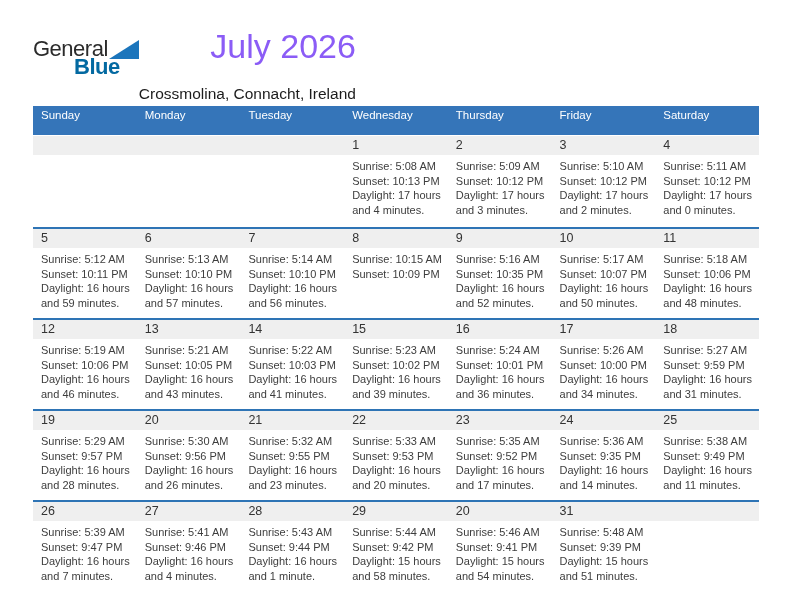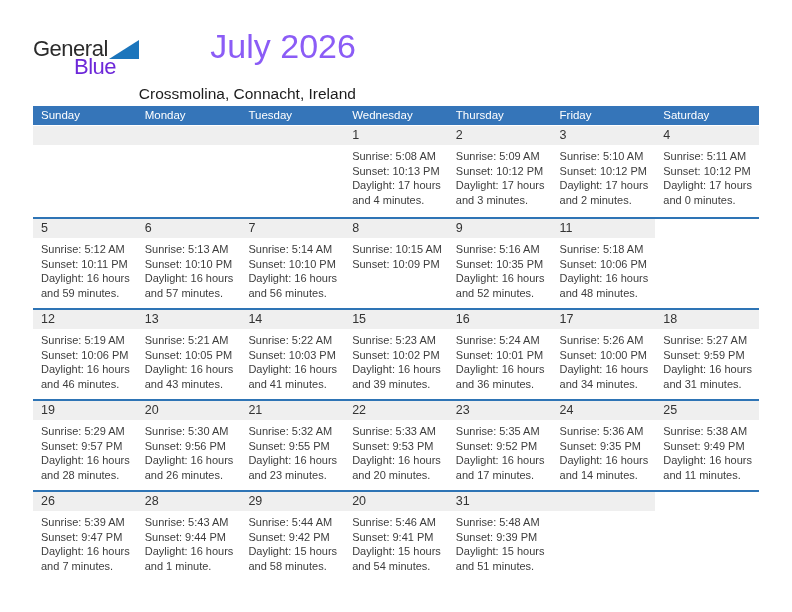--- a/index.html
+++ b/index.html
@@ -10,30 +10,30 @@
   }
   .topbar {
     display:flex; align-items:flex-start;
     padding:30px 33px 0 33px; height:106px;
   }
   
   .logo { padding-top:6px; }
   .logo-top { display:flex; align-items:flex-end; }
   .logo-general { font-size:22px; color:#2b2b2b; letter-spacing:-0.5px; }
   .logo-triangle { margin-left:1px; margin-bottom:3px; display:block; }
-  .logo-blue { font-size:22px; color:#6d28d9; letter-spacing:-0.5px; margin-top:-8px; padding-left:41px; }
+  .logo-blue { font-size:22px; color:#0369a1; letter-spacing:-0.5px; margin-top:-8px; padding-left:41px;font-weight:bold; }
   
   .titles { text-align:right; }
   .title { font-size:34px; color:#8b5cf6; line-height:32px; }
   .subtitle { font-size:15.5px; color:#1c1c1c; margin-top:23px; }
   
   .calendar { margin:0 33px; }
   .weekday-row {
     display:grid; grid-template-columns:repeat(7,1fr);
-    background:#3575b9; height:19px;
+    background:#3575b9; height:29px;
   }
   .weekday {
     color:#ffffff; font-size:11.5px; padding:3px 0 0 8px;
     white-space:nowrap; overflow:hidden;
   }
   .week {
     display:grid; grid-template-columns:repeat(7,1fr);
     height:90px; margin-top:1px;
   }
   .week.lined { border-top:2px solid #2e74b5; }
@@ -169,20 +169,28 @@
         </div>
         <div class="cell">
           <div class="daynum">9</div>
           <div class="cell-lines">
             <div class="line">Sunrise: 5:16 AM</div>
             <div class="line">Sunset: 10:35 PM</div>
             <div class="line">Daylight: 16 hours and 52 minutes.</div>
           </div>
         </div>
         <div class="cell">
+          <div class="daynum">10</div>
+          <div class="cell-lines">
+            <div class="line">Sunrise: 5:17 AM</div>
+            <div class="line">Sunset: 10:07 PM</div>
+            <div class="line">Daylight: 16 hours and 50 minutes.</div>
+          </div>
+        </div>
+        <div class="cell">
           <div class="daynum">11</div>
           <div class="cell-lines">
             <div class="line">Sunrise: 5:18 AM</div>
             <div class="line">Sunset: 10:06 PM</div>
             <div class="line">Daylight: 16 hours and 48 minutes.</div>
           </div>
         </div>
       </div>
     <div class="week lined">
         <div class="cell">
@@ -300,20 +308,28 @@
           </div>
         </div>
       </div>
     <div class="week lined">
         <div class="cell">
           <div class="daynum">26</div>
           <div class="cell-lines">
             <div class="line">Sunrise: 5:39 AM</div>
             <div class="line">Sunset: 9:47 PM</div>
             <div class="line">Daylight: 16 hours and 7 minutes.</div>
+          </div>
+        </div>
+        <div class="cell">
+          <div class="daynum">27</div>
+          <div class="cell-lines">
+            <div class="line">Sunrise: 5:41 AM</div>
+            <div class="line">Sunset: 9:46 PM</div>
+            <div class="line">Daylight: 16 hours and 4 minutes.</div>
           </div>
         </div>
         <div class="cell">
           <div class="daynum">28</div>
           <div class="cell-lines">
             <div class="line">Sunrise: 5:43 AM</div>
             <div class="line">Sunset: 9:44 PM</div>
             <div class="line">Daylight: 16 hours and 1 minute.</div>
           </div>
         </div>

